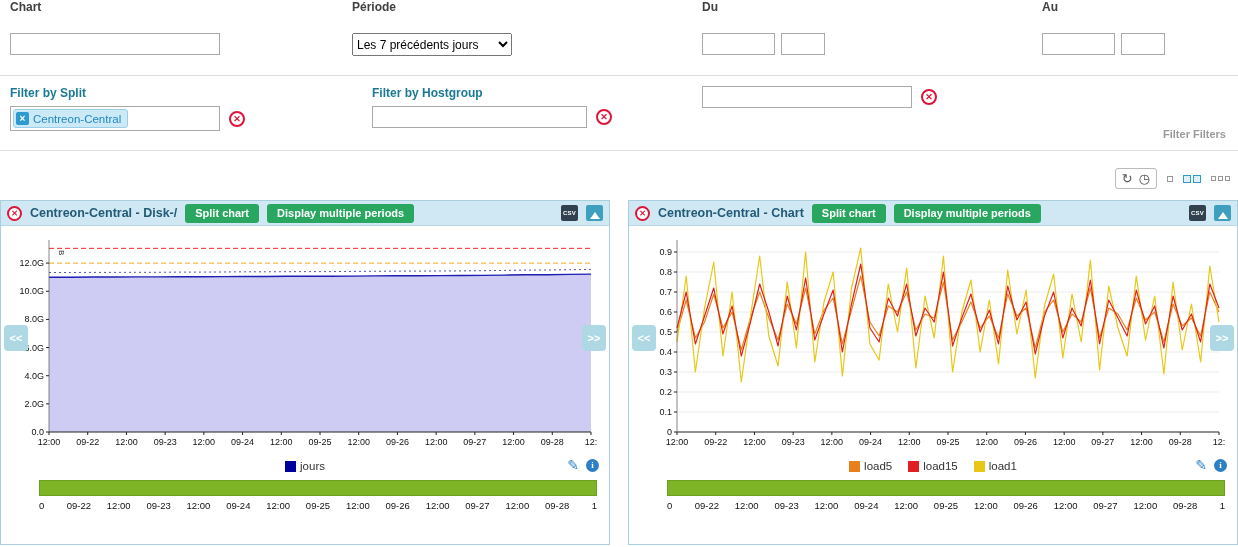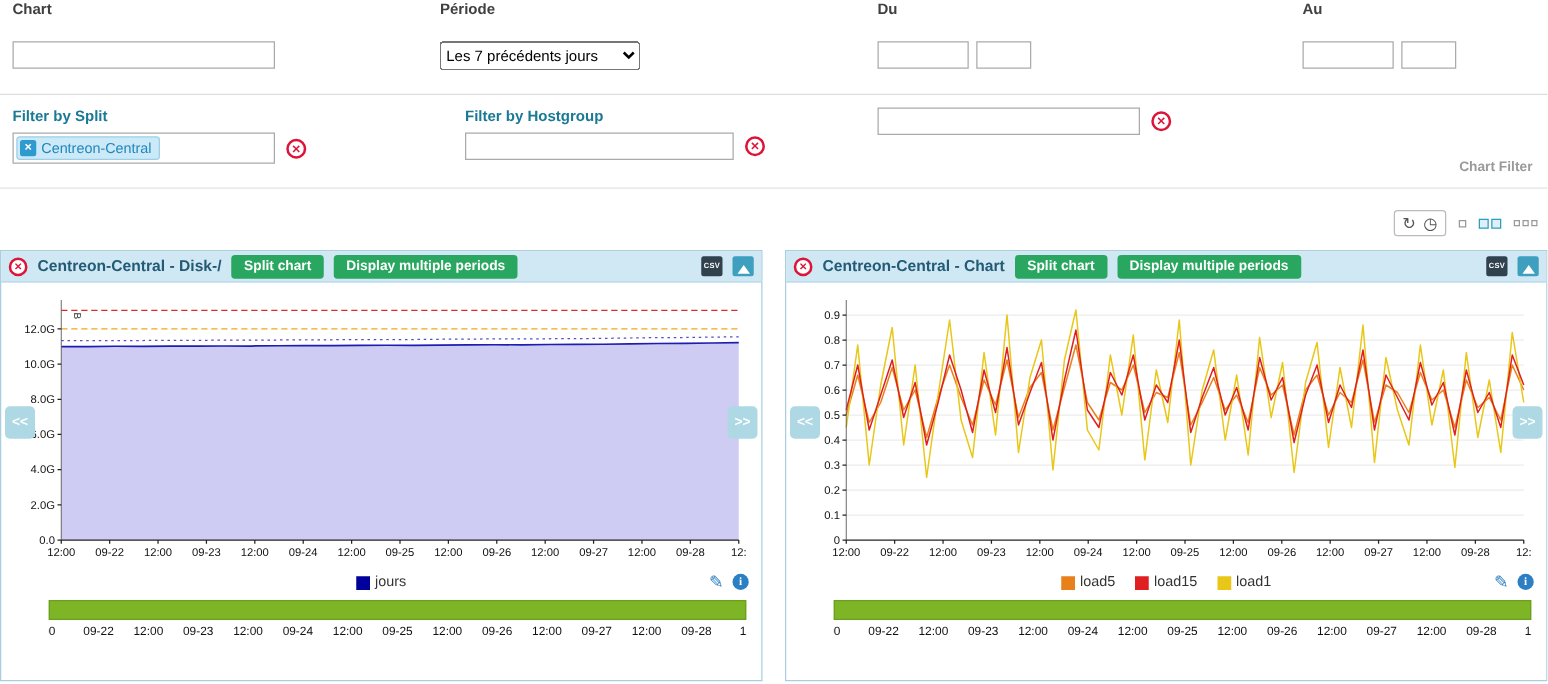--- a/index.html
+++ b/index.html
@@ -129,21 +129,21 @@
     </div>
   </div>
 
   <div class="hgroup g-svcgroup">
     <div class="filter-line">
       <input class="txt" style="">
       <span class="clear-ic">✕</span>
     </div>
   </div>
 
-  <span class="chart-filters">Chart Filter</span>
+  <span class="chart-filters">Filter Filters</span>
   <div class="hr2"></div>
 </div>
 
 <div class="toolbar">
   <span class="refresh-box">
     <span>↻</span>
     <span>◷</span>
   </span>
   <span class="layout-group">
       <span class="sq sq1"></span>

